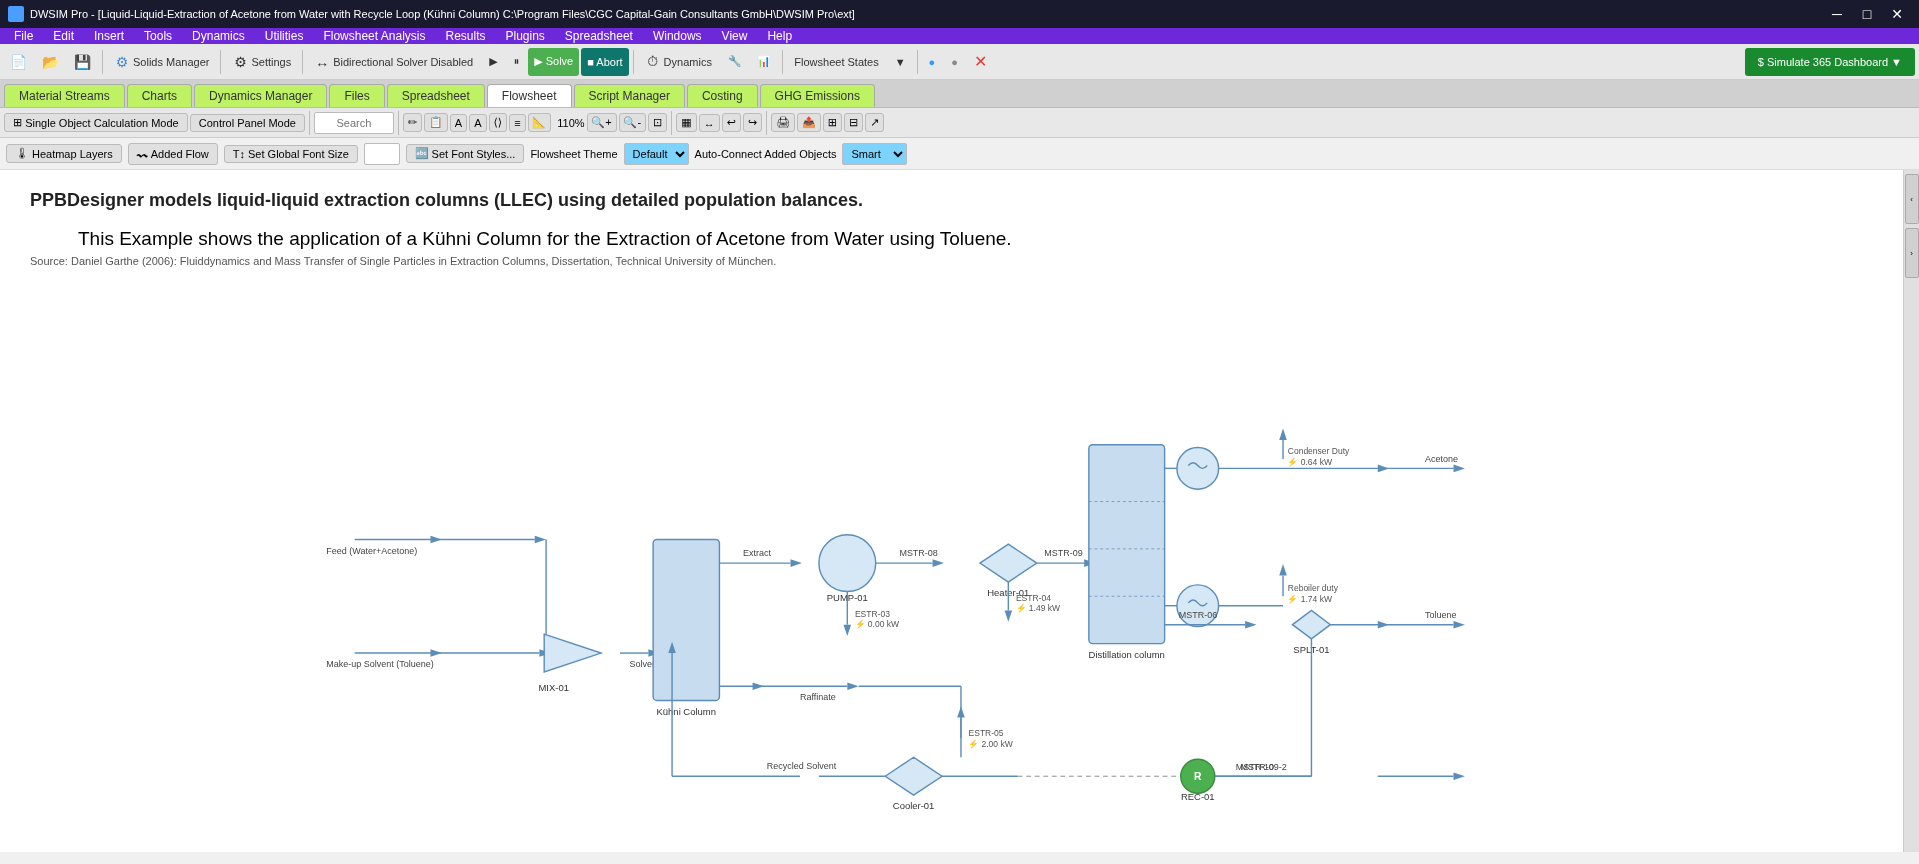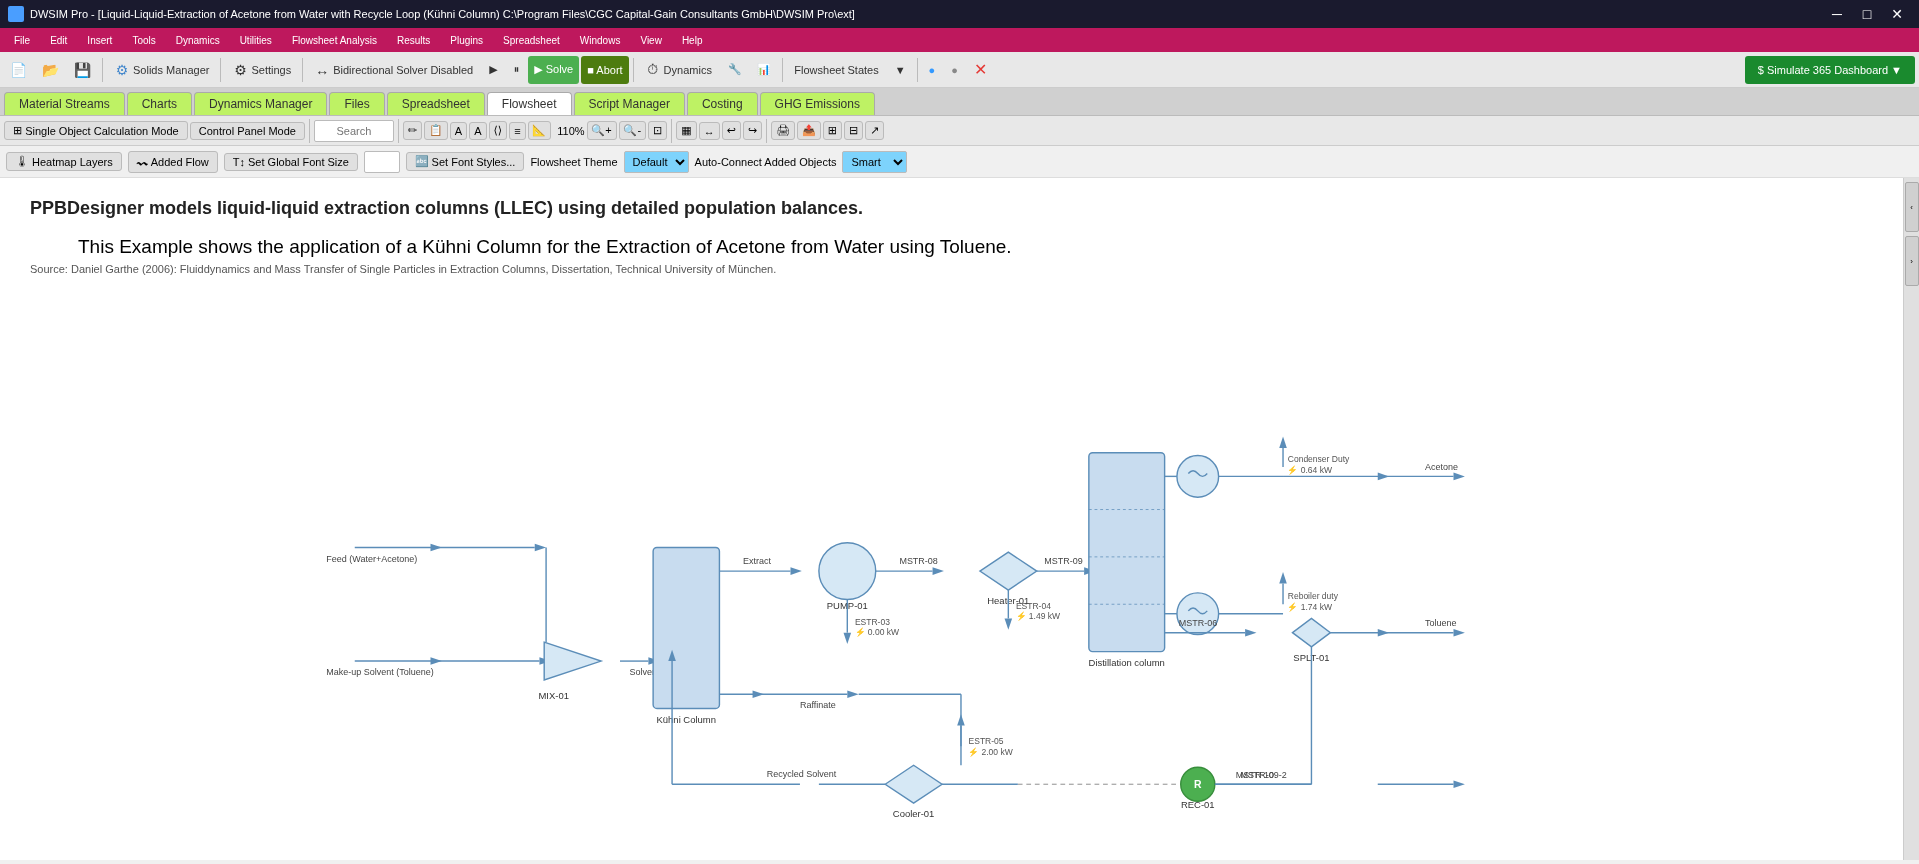--- a/index.html
+++ b/index.html
@@ -16,27 +16,27 @@
       font-size: 12px;
       user-select: none;
     }
     #title-bar .app-icon { width: 16px; height: 16px; background: #4a9eff; border-radius: 2px; margin-right: 6px; flex-shrink: 0; }
     #title-bar .title-text { flex: 1; font-size: 11px; }
     #title-bar .window-controls { display: flex; gap: 2px; }
     #title-bar .win-btn { width: 28px; height: 28px; display: flex; align-items: center; justify-content: center; cursor: pointer; font-size: 14px; }
 
     
     #menu-bar {
-      background: #be185d;
+      background: #6d28d9;
       color: white;
-      height: 24px;
+      height: 16px;
       display: flex;
       align-items: center;
       padding: 0 4px;
-      font-size: 10px;
+      font-size: 12px;
     }
     #menu-bar .menu-item { padding: 4px 10px; cursor: pointer; border-radius: 2px; }
 
     
     #toolbar {
       background: #e8e8e8;
       height: 36px;
       display: flex;
       align-items: center;
       padding: 0 4px;
@@ -201,21 +201,21 @@
     .stream-label { font-size: 9.5px; fill: #444; }
     .energy-label { font-size: 9px; fill: #555; }
     .mixer-shape { fill: #d6e8f5; stroke: #5b8db8; stroke-width: 1.5; }
     .pump-circle { fill: #d6e8f5; stroke: #5b8db8; stroke-width: 1.5; }
     .heater-diamond { fill: #d6e8f5; stroke: #5b8db8; stroke-width: 1.5; }
     .column-rect { fill: #c8dcef; stroke: #5b8db8; stroke-width: 1.5; }
     .recycle-circle { fill: #4caf50; stroke: #388e3c; stroke-width: 1.5; }
     .dashed-line { stroke: #888; stroke-width: 1; stroke-dasharray: 5,4; fill: none; }
 
     .solve-btn { background: #4caf50; color: white; border: none; }
-    .abort-btn { background: #4d7c0f; color: white; border: none; }
+    .abort-btn { background: #0f766e; color: white; border: none; }
   </style>
 </head>
 <body>
 
 <div id="title-bar">
   <div class="app-icon"></div>
   <span class="title-text">DWSIM Pro - [Liquid-Liquid-Extraction of Acetone from Water with Recycle Loop (Kühni Column) C:\Program Files\CGC Capital-Gain Consultants GmbH\DWSIM Pro\ext]</span>
   <div class="window-controls">
     <div class="win-btn">─</div>
     <div class="win-btn">□</div>

